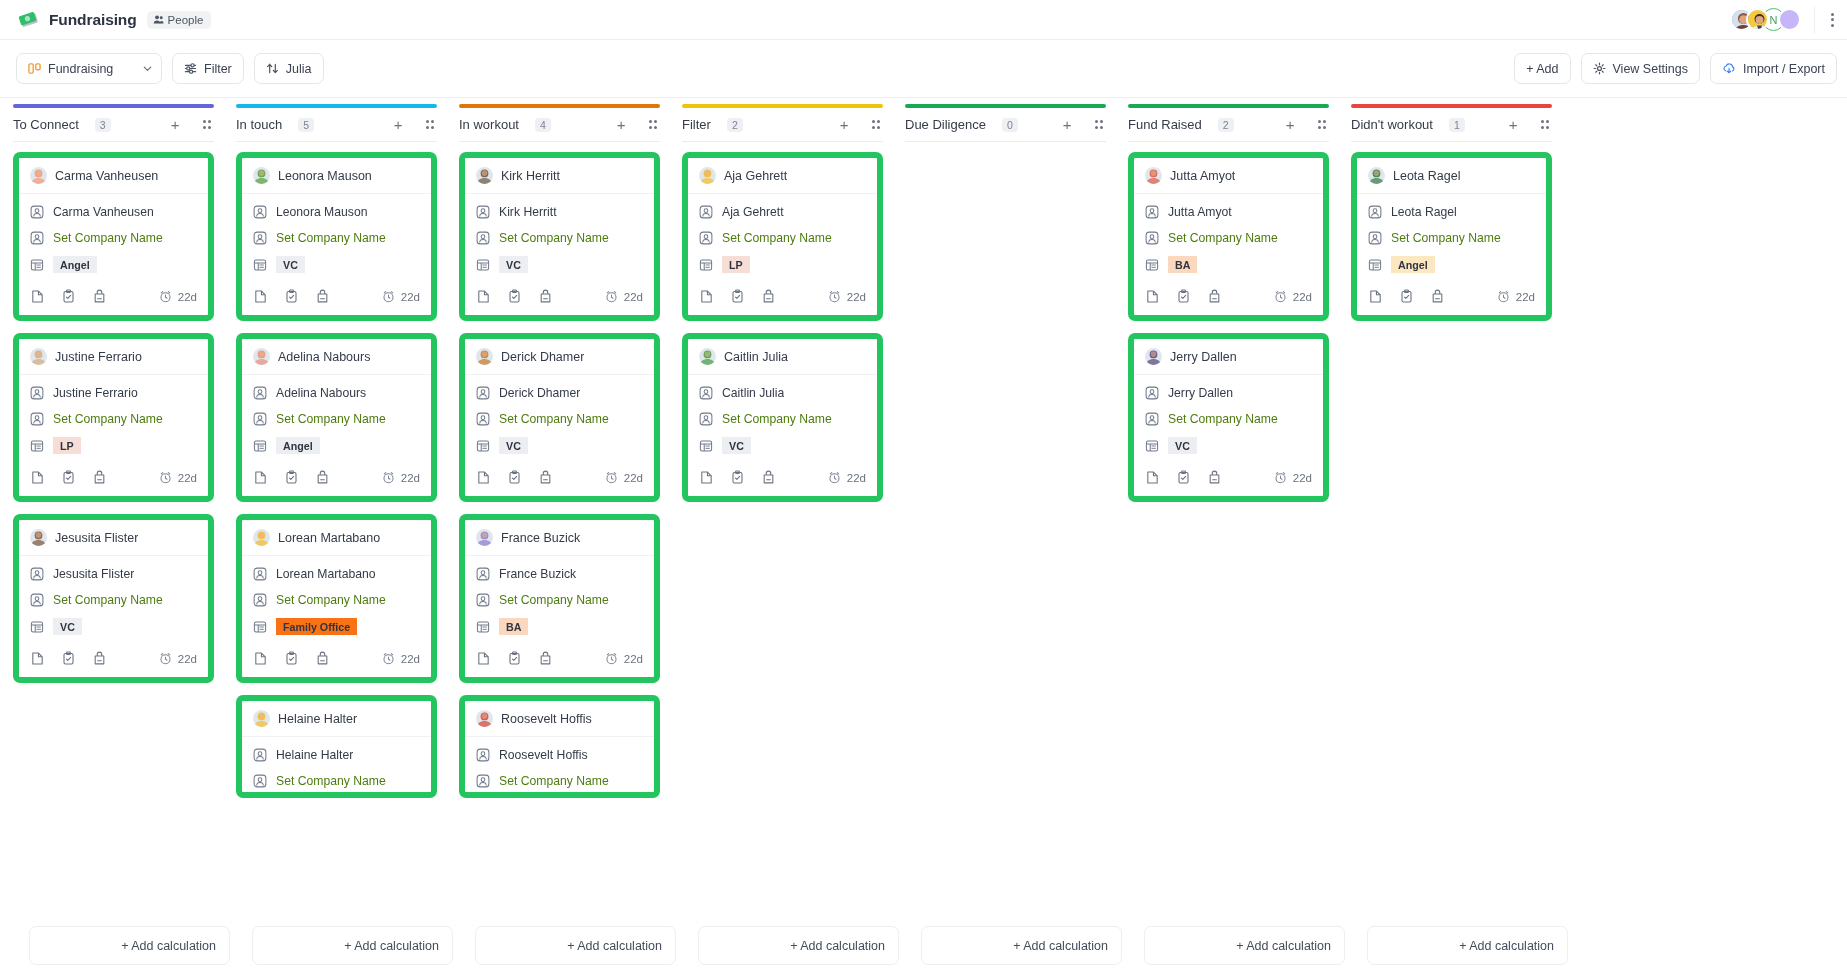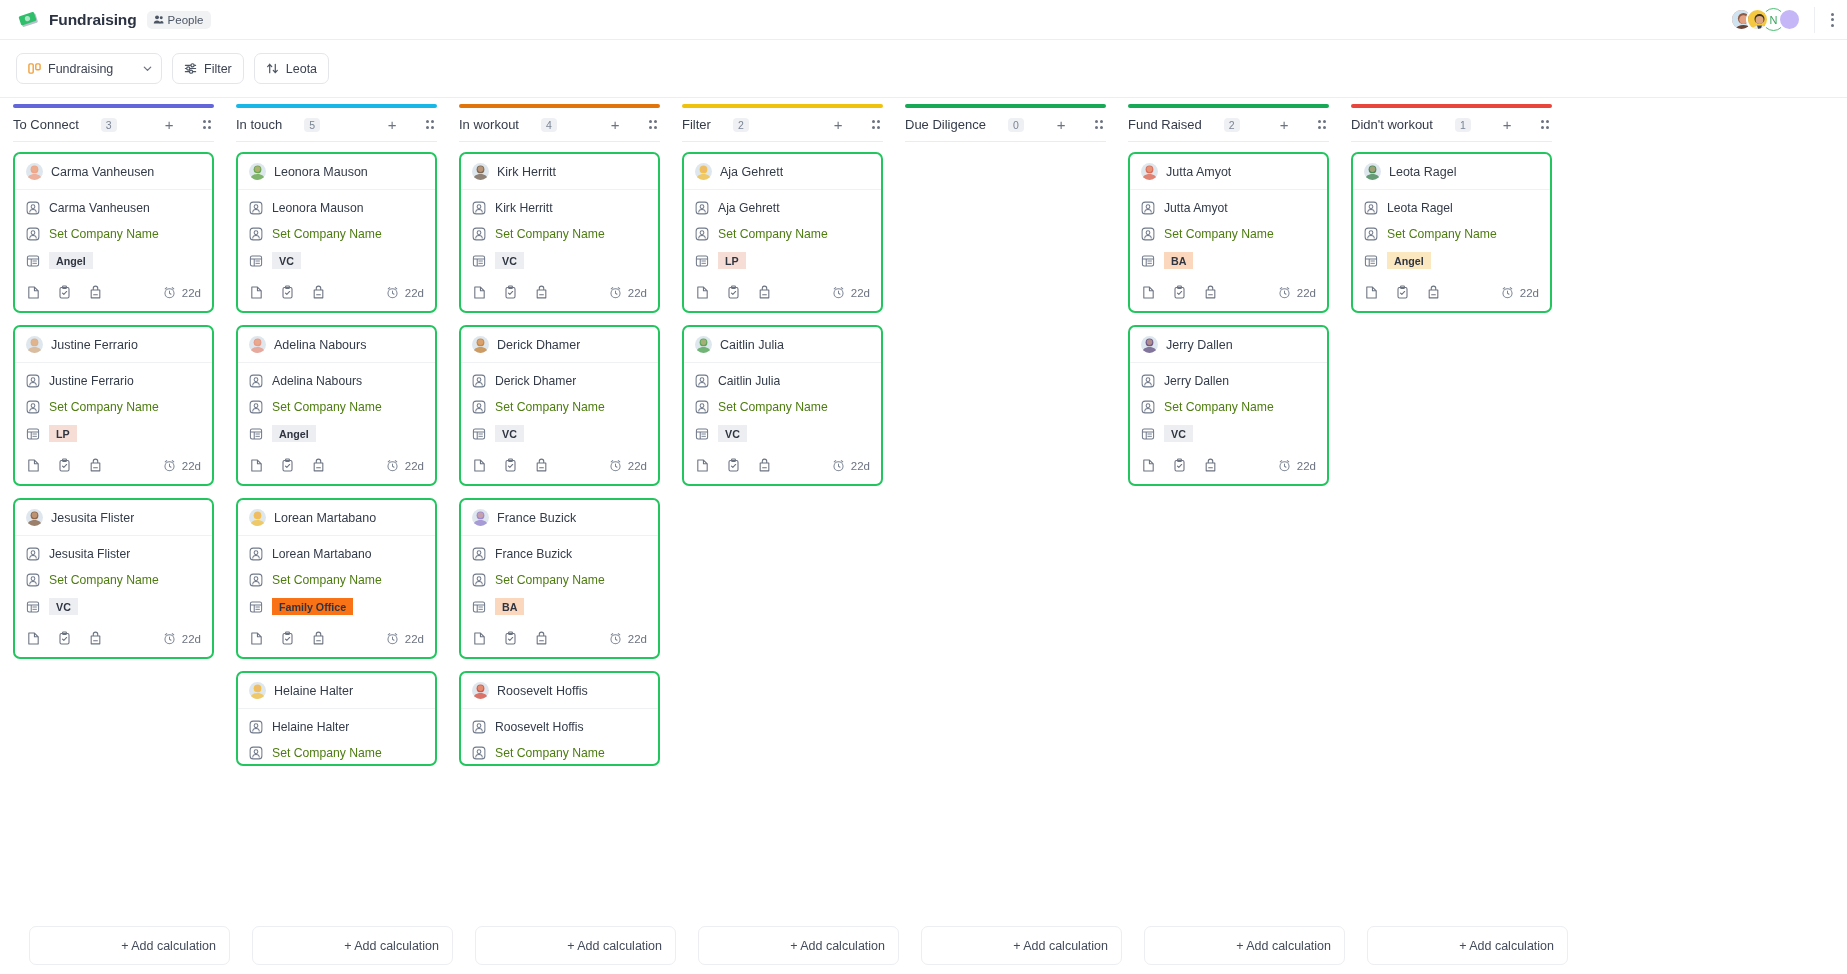--- a/index.html
+++ b/index.html
@@ -127,21 +127,21 @@
     padding: 0 11px;
     display: flex;
     flex-direction: column;
     min-width: 0;
   }
   .col-bar { height: 4px; border-radius: 3px; margin-top: 5px; }
   .col-head {
     display: flex;
     align-items: center;
     height: 33px;
-    gap: 22px;
+    gap: 16px;
   }
   .col-title { font-size: 13px; color: #343b49; white-space: nowrap; overflow: hidden; text-overflow: ellipsis; }
   .col-count {
     background: #eef0f3;
     color: #7b8494;
     font-size: 10.5px;
     border-radius: 4px;
     padding: 1px 5px;
     flex: 0 0 auto;
   }
@@ -152,21 +152,21 @@
     grid-gap: 2.5px;
     padding: 3px;
     cursor: grab;
   }
   .dots-grid i { width: 3px; height: 3px; border-radius: 50%; background: #6b7280; display: block; }
   .col-sep { height: 1px; background: #ececef; margin-bottom: 10px; }
   .col-body { flex: 1 1 auto; overflow: hidden; display: flex; flex-direction: column; gap: 12px; }
 
   
   .card {
-    border: 2px solid #22c55e;
+    border: 6px solid #22c55e;
     border-radius: 7px;
     background: #fff;
     flex: 0 0 auto;
   }
   .card-head {
     display: flex;
     align-items: center;
     gap: 8px;
     padding: 9px 11px;
     border-bottom: 1px solid #f0f1f3;
@@ -314,23 +314,46 @@
     <span>Filter</span>
   </div>
 
   <div class="btn">
     <span class="ico">
       <svg width="13" height="13" viewBox="0 0 14 14">
           <path d="M4 11.5V2.5M4 2.5 1.8 4.9M4 2.5 6.2 4.9" stroke="#4b5563" stroke-width="1.3" stroke-linecap="round" stroke-linejoin="round"></path>
           <path d="M10 2.5v9M10 11.5l2.2-2.4M10 11.5 7.8 9.1" stroke="#4b5563" stroke-width="1.3" stroke-linecap="round" stroke-linejoin="round"></path>
         </svg>
     </span>
-    <span>Leota</span>
+    <span>Julia</span>
   </div>
 
+  <div class="toolbar-right">
+    <div class="btn">
+      <span>+ Add</span>
+    </div>
+    <div class="btn">
+      <span class="ico">
+        <svg width="13" height="13" viewBox="0 0 14 14">
+            <circle cx="7" cy="7" r="2.1" fill="none" stroke="#4b5563" stroke-width="1.3"></circle>
+            <path d="M7 1.3v1.6M7 11.1v1.6M1.3 7h1.6M11.1 7h1.6M3 3l1.1 1.1M9.9 9.9 11 11M11 3 9.9 4.1M4.1 9.9 3 11" stroke="#4b5563" stroke-width="1.3" stroke-linecap="round"></path>
+          </svg>
+      </span>
+      <span>View Settings</span>
+    </div>
+    <div class="btn">
+      <span class="ico">
+        <svg width="14" height="14" viewBox="0 0 15 15">
+            <path d="M4.2 9.6a2.7 2.7 0 0 1 .3-5.3 3.6 3.6 0 0 1 6.9.9 2.4 2.4 0 0 1-.2 4.4" fill="none" stroke="#3b82f6" stroke-width="1.25" stroke-linecap="round"></path>
+            <path d="M7.5 7v4.4M5.7 9.7l1.8 1.8 1.8-1.8" fill="none" stroke="#3b82f6" stroke-width="1.25" stroke-linecap="round" stroke-linejoin="round"></path>
+          </svg>
+      </span>
+      <span>Import / Export</span>
+    </div>
+  </div>
 </div>
 
 <div class="board" id="board">
     <div class="col">
       <div class="col-bar" style="background: rgb(99, 102, 216);"></div>
       <div class="col-head">
         <span class="col-title">To Connect</span>
         <span class="col-count">3</span>
         <span class="col-plus">+</span>
         <span class="dots-grid">

